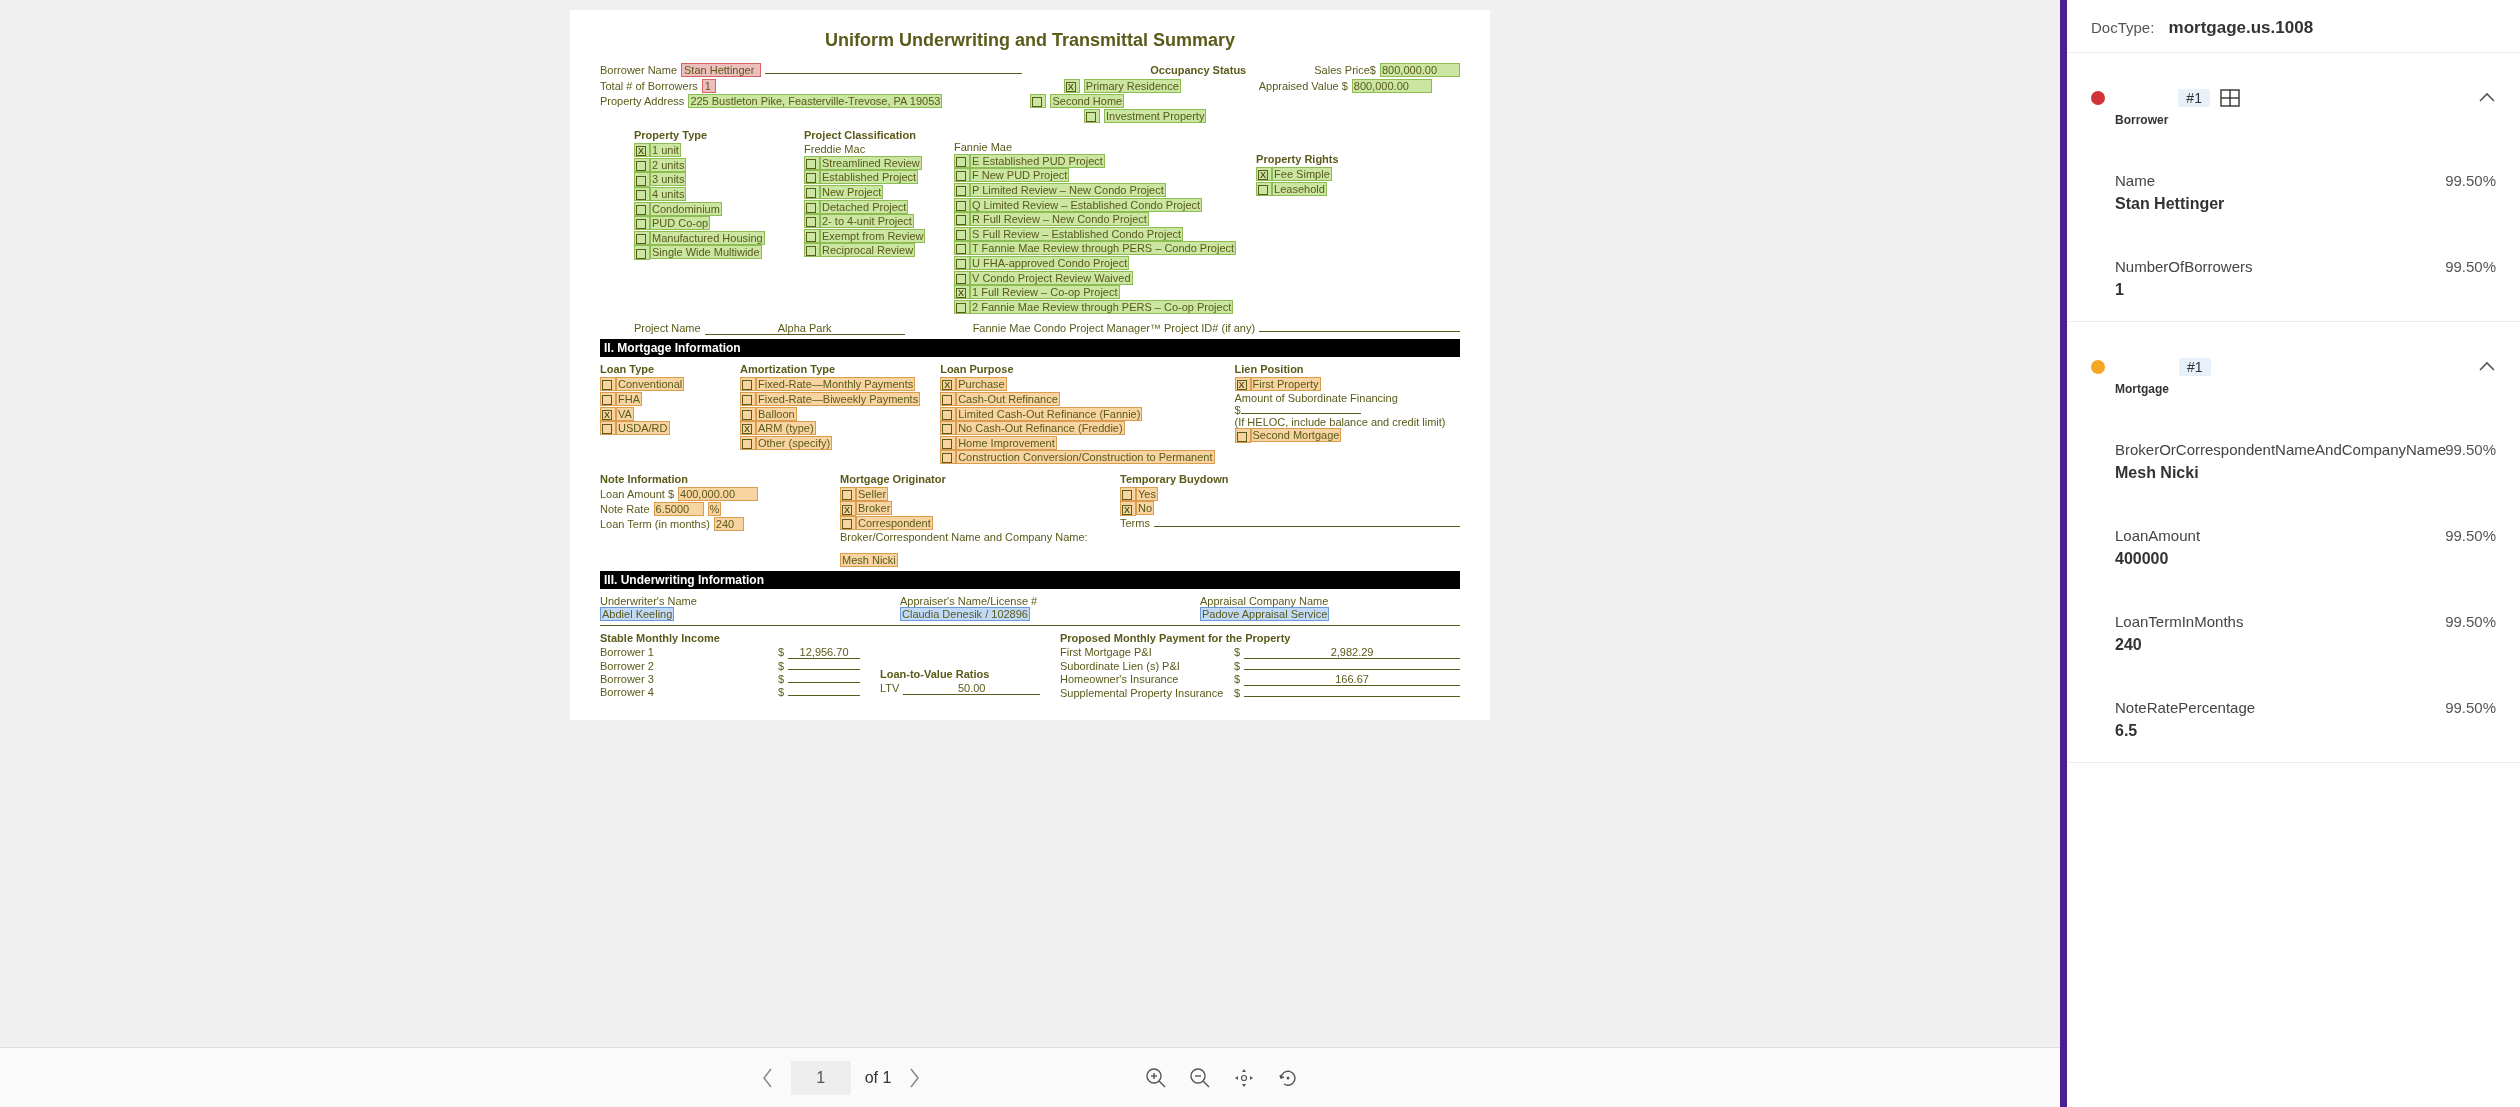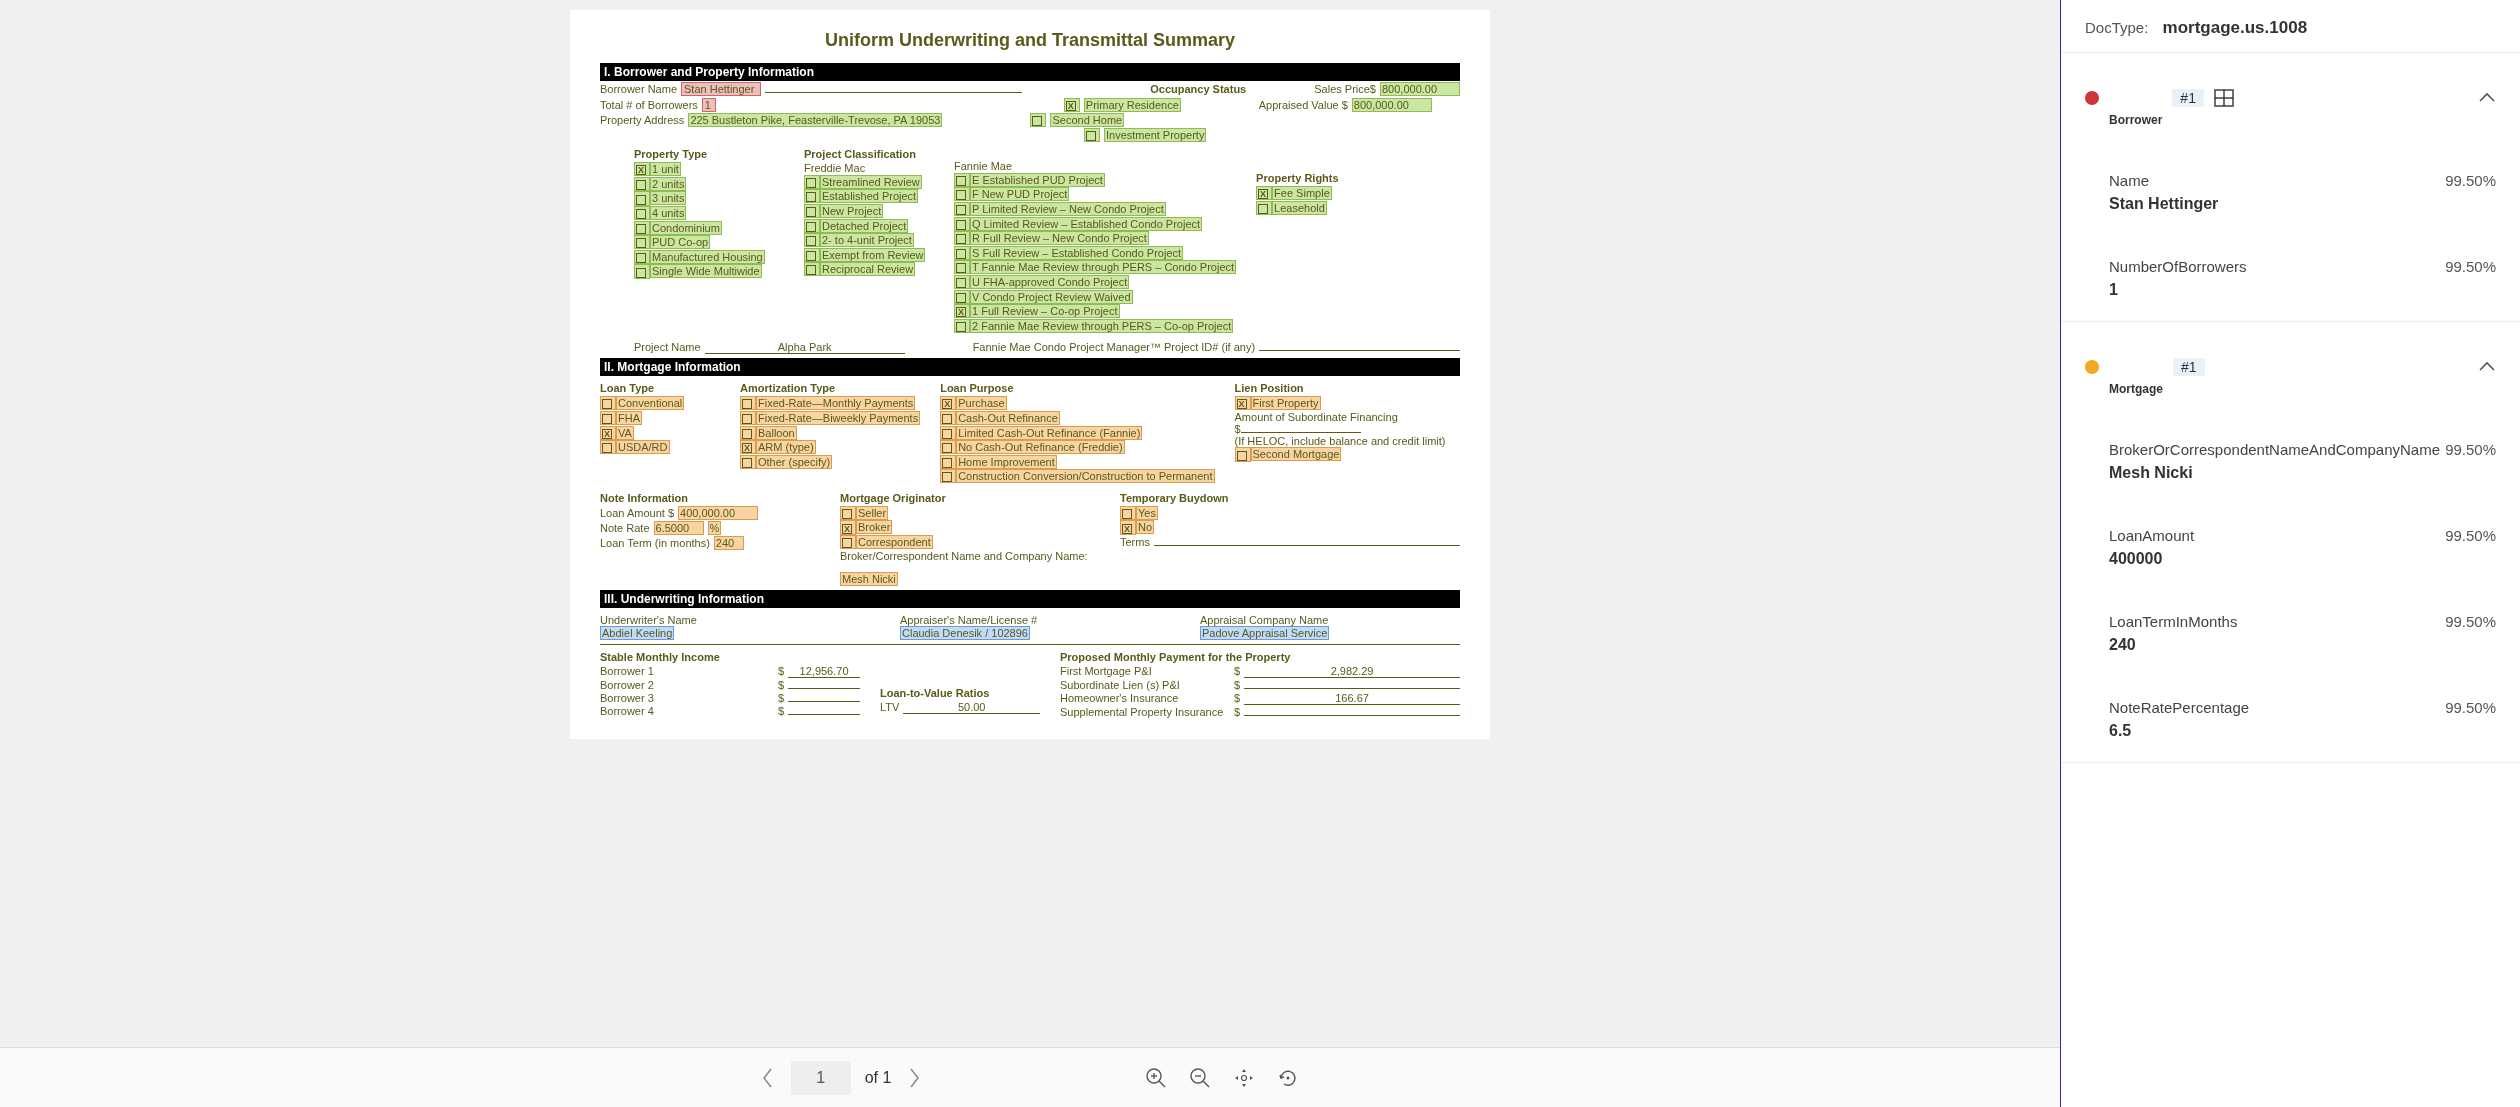--- a/index.html
+++ b/index.html
@@ -25,21 +25,21 @@
 .cbline { margin: 0.5px 0; white-space: nowrap; }
 
 .toolbar { height: 60px; display: flex; align-items: center; justify-content: center; gap: 20px; background: #fafafa; border-top: 1px solid #ddd; }
 .page-nav { display: flex; align-items: center; gap: 14px; }
 .chev { width: 18px; height: 18px; border: none; background: none; cursor: pointer; display: flex; align-items: center; justify-content: center; }
 .page-input { width: 60px; height: 34px; background: #eee; border: none; text-align: center; font-size: 16px; color: #555; }
 .page-total { font-size: 16px; color: #333; }
 .zoom-tools { display: flex; gap: 18px; margin-left: 200px; }
 .tool-btn { width: 26px; height: 26px; border: none; background: none; cursor: pointer; display: flex; align-items: center; justify-content: center; }
 
-.side-panel { width: 460px; background: white; border-left: 1px solid #4c1d95; display: flex; flex-direction: column; font-size: 15px; color: #333; overflow-y: auto; }
+.side-panel { width: 460px; background: white; border-left: 7px solid #4c1d95; display: flex; flex-direction: column; font-size: 15px; color: #333; overflow-y: auto; }
 .doctype-row { padding: 18px 24px 14px; border-bottom: 1px solid #eee; }
 .doctype-lbl { color: #555; margin-right: 10px; }
 .doctype-val { font-weight: 600; font-size: 17px; }
 .group { border-bottom: 1px solid #eee; padding: 16px 24px 8px; }
 .group-header { display: flex; align-items: center; gap: 10px; cursor: pointer; }
 .dot { width: 14px; height: 14px; border-radius: 50%; }
 .dot.red { background: #d13438; }
 .dot.orange { background: #f5a623; }
 .group-name { font-size: 12px; font-weight: 600; margin-top: 44px; }
 .tag { background: #e8f0fa; padding: 1px 8px; border-radius: 2px; font-size: 14px; color: #333; }
@@ -53,21 +53,20 @@
 svg { display: block; }
 </style>
 </head>
 <body>
 
 <div class="doc-viewer">
   <div class="doc-scroll">
     <div class="doc-page">
       <div class="doc-title">Uniform Underwriting and Transmittal Summary</div>
 
-      <div class="section-bar">I. Borrower and Property Information</div>
       <div class="row">
         <span class="lbl">Borrower Name</span>
         <span class="uline short hr">Stan Hettinger</span>
         <span class="uline"></span>
         <span style="width:120px"></span>
         <span class="lbl colhead">Occupancy Status</span>
         <span style="width:60px"></span>
         <span class="lbl">Sales Price$</span>
         <span class="uline short hg">800,000.00</span>
       </div>

